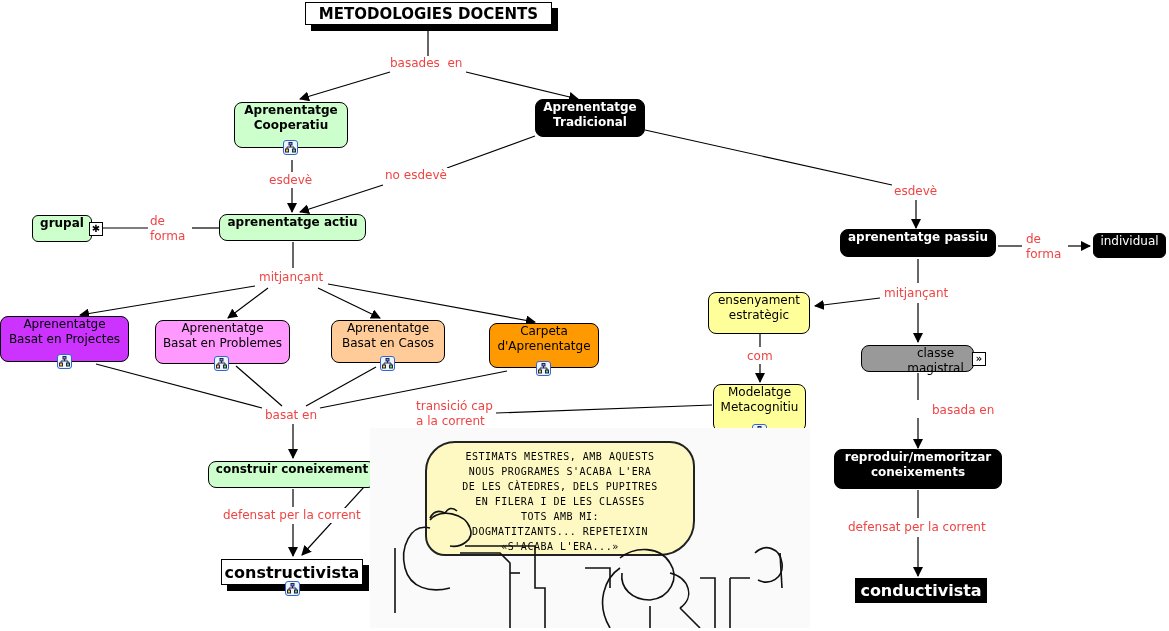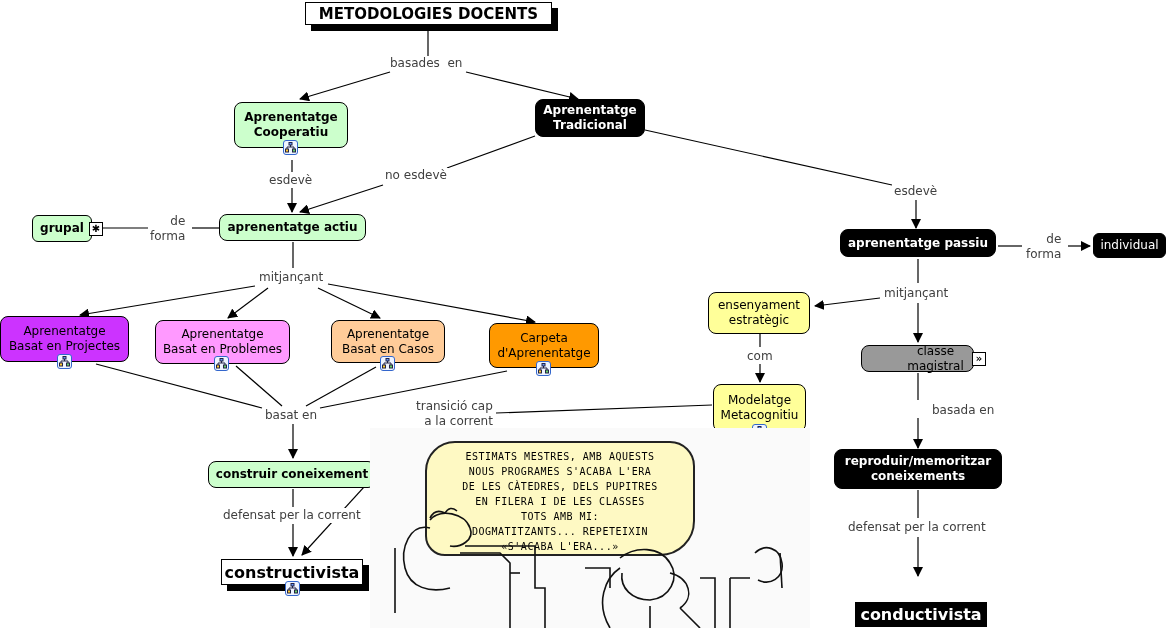--- a/index.html
+++ b/index.html
@@ -1,29 +1,29 @@
 <!DOCTYPE html>
 <html><head>
 <meta charset="utf-8">
 <style>
   html, body { margin:0; padding:0; background:#ffffff; }
   body { width:1169px; height:631px; position:relative; overflow:hidden; font-family:"DejaVu Sans", sans-serif; }
   #edges { position:absolute; left:0; top:0; width:1169px; height:631px; }
-  .node { position:absolute; box-sizing:border-box; display:flex; align-items:center; justify-content:center; text-align:center; font-size:12px; line-height:15px; border:1px solid #000; border-radius:8px; white-space:pre-line; }
+  .node { position:absolute; box-sizing:border-box; display:flex; align-items:flex-start; justify-content:center; text-align:center; font-size:12px; line-height:15px; border:1px solid #000; border-radius:8px; white-space:pre-line; }
   .green { background:#ccffcc; font-weight:bold; color:#000; }
   .black { background:#000; color:#fff; font-weight:bold; }
   .blackplain { background:#000; color:#fff; }
   .yellow { background:#ffff99; color:#000; }
   .grey { background:#999999; color:#000; }
   .purple { background:#cc33ff; color:#000; }
   .pink { background:#ff99ff; color:#000; }
   .peach { background:#ffcc99; color:#000; }
   .orange { background:#ff9900; color:#000; }
   .titlebox { position:absolute; border:1px solid #000; background:#fff; box-shadow:6px 6px 0 #000; font-weight:bold; font-size:15px; display:flex; align-items:center; justify-content:center; }
-  .lbl { position:absolute; font-size:12px; line-height:15px; text-align:right; background:#fff; white-space:pre-line; color:#404040; padding:0 2px; }
+  .lbl { position:absolute; font-size:12px; line-height:15px; text-align:left; background:#fff; white-space:pre-line; color:#ef4444; padding:0 2px; }
   .cmap-icon { position:absolute; width:15px; height:15px; border:1px solid #3366cc; border-radius:3px; background:#eef4ff; box-sizing:border-box; }
   .cmap-icon svg { position:absolute; left:1px; top:1px; }
   .cartoon { position:absolute; left:370px; top:428px; width:440px; height:200px; background:#fafafa; }
   .bubble { position:absolute; left:55px; top:13px; width:270px; height:115px; border:2px solid #222; border-radius:30px 25px 35px 20px; background:#fef9c3; font-family:"DejaVu Sans Mono", monospace; font-size:10px; line-height:15px; text-align:center; padding-top:6px; box-sizing:border-box; letter-spacing:0.5px; }
   .bubble div { white-space:nowrap; }
   .fwd-icon { position:absolute; width:12px; height:12px; border:1px solid #000; background:#fff; font-size:10px; line-height:11px; text-align:center; font-weight:bold; }
 </style>
 </head>
 <body>
 
@@ -206,21 +206,21 @@
         <line x1="5.5" y1="3" x2="5.5" y2="5"></line>
         <line x1="2" y1="5" x2="9" y2="5"></line>
         <line x1="2" y1="5" x2="2" y2="7"></line>
         <line x1="9" y1="5" x2="9" y2="7"></line>
         <rect x="0.5" y="7" width="3" height="3" fill="#ffcc33"></rect>
         <rect x="7.5" y="7" width="3" height="3" fill="#66cc66"></rect>
       </g>
     </svg>
   </div>
 
-<div class="titlebox" style="left:855px;top:578px;width:130px;height:23px;background:#000;color:#fff;font-size:16px;border-color:#000;box-shadow:none;margin-top:24px;">
+<div class="titlebox" style="left:855px;top:578px;width:130px;height:23px;background:#000;color:#fff;font-size:16px;border-color:#000;box-shadow:none;">
   <span>conductivista</span>
 </div>
 
 <div class="lbl" style="left:388px;top:56px;white-space:pre;">basades  en</div>
 <div class="lbl" style="left:267px;top:173px;">esdevè</div>
 <div class="lbl" style="left:383px;top:168px;">no esdevè</div>
 <div class="lbl" style="left:892px;top:184px;">esdevè</div>
 <div class="lbl" style="left:148px;top:214px;">de
 forma</div>
 <div class="lbl" style="left:1024px;top:232px;">de

